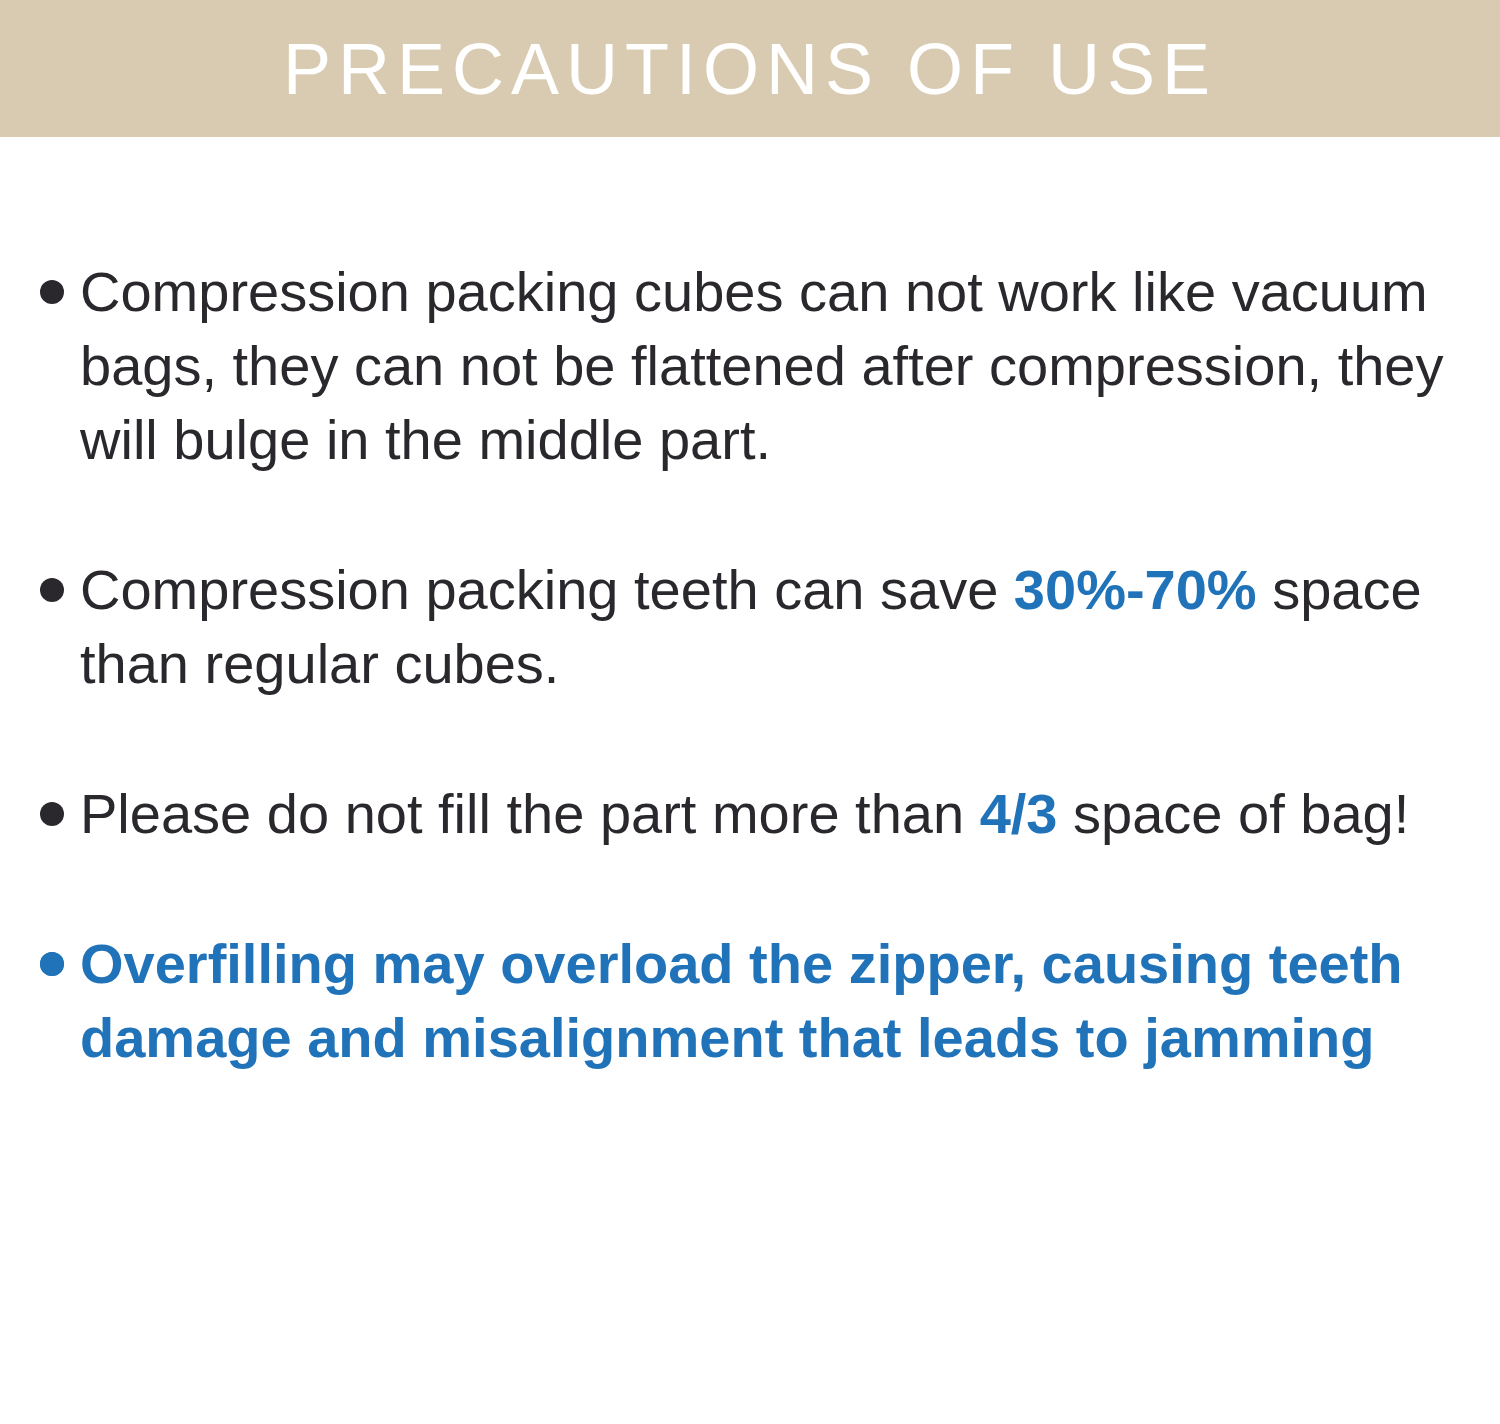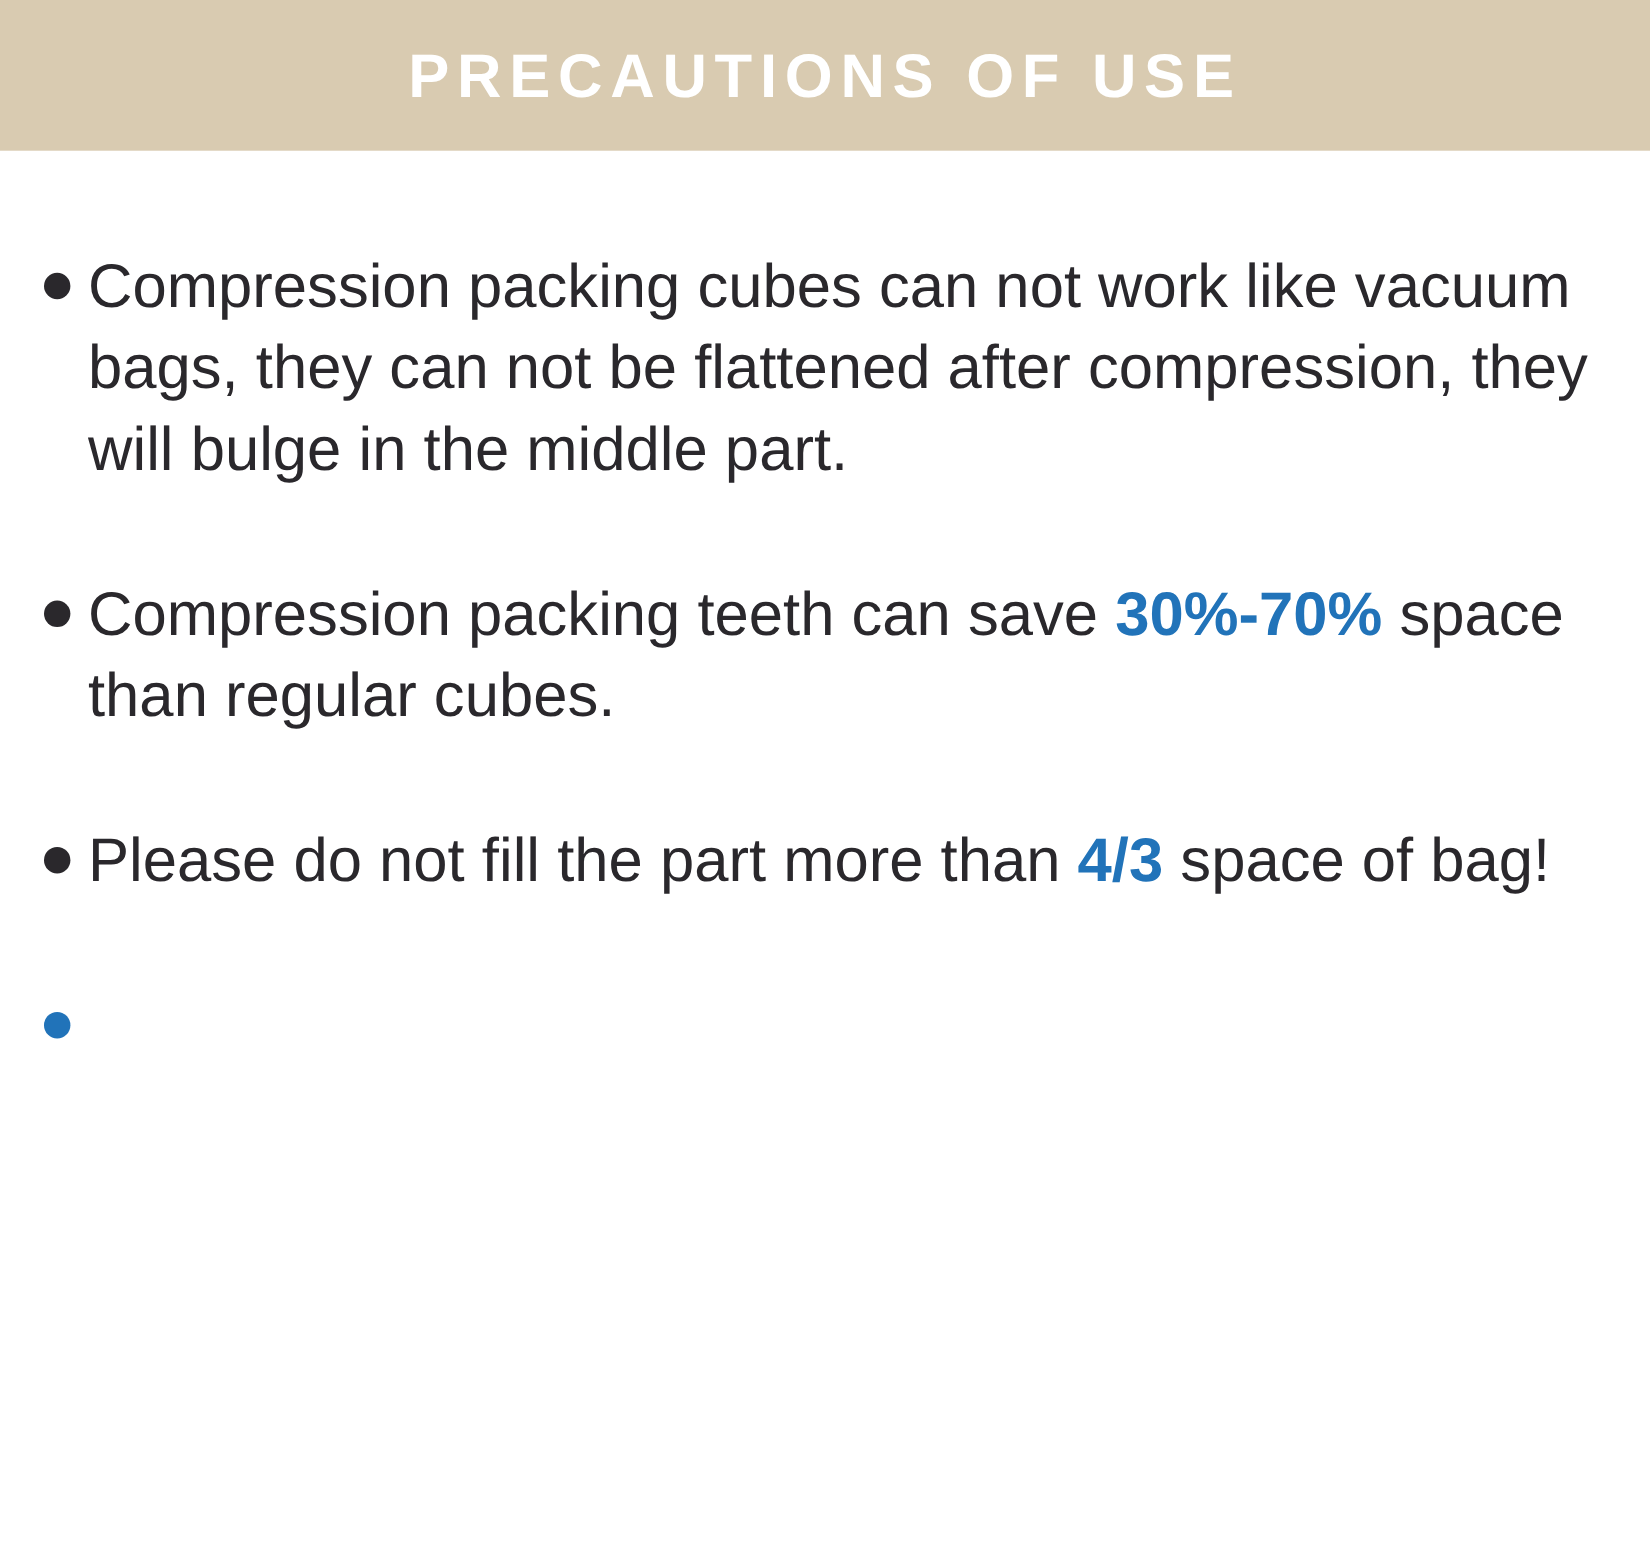--- a/index.html
+++ b/index.html
@@ -21,41 +21,42 @@
   .banner {
     width: 100%;
     height: 137px;
     background: var(--banner-bg);
     display: flex;
     align-items: center;
     justify-content: center;
   }
   .banner h1 {
     margin: 0;
-    font-size: 56px;
-    font-weight: 700;
+    font-size: 72px;
+    font-weight: 400;
     letter-spacing: 7px;
     color: var(--title-text);
     white-space: nowrap;
   }
   .content {
     padding: 86px 46px 0 40px;
   }
   ul.precautions {
     list-style: none;
     margin: 0;
     padding: 0;
   }
   ul.precautions li {
     position: relative;
     padding-left: 40px;
     font-size: 56px;
     line-height: 74px;
     color: var(--body-text);
     margin-bottom: 76px;
+    margin-top: 32px;
   }
   ul.precautions li:last-child { margin-bottom: 0; }
   .bullet-dot {
     position: absolute;
     left: 0;
     top: 25px;
     width: 24px;
     height: 24px;
     border-radius: 50%;
     background: var(--body-text);
@@ -70,15 +71,16 @@
 <div class="page">
   <header class="banner">
     <h1>PRECAUTIONS OF USE</h1>
   </header>
   <main class="content">
     <ul class="precautions" id="precautions-list">
         <li><span class="bullet-dot"></span><span>Compression packing cubes can not work like vacuum bags, they can not be flattened after compression, they will bulge in the middle part.</span></li>
         <li><span class="bullet-dot"></span><span>Compression packing teeth can save </span><span class="seg-accent">30%-70%</span><span> space than regular cubes.</span></li>
         <li><span class="bullet-dot"></span><span>Please do not fill the part more than </span><span class="seg-accent">4/3</span><span> space of bag!</span></li>
         <li class="li-accent"><span class="bullet-dot"></span></li>
+        <li class="li-accent"><span class="bullet-dot"></span><span class="seg-accent">Overfilling may overload the zipper, causing teeth damage and misalignment that leads to jamming</span></li>
       </ul>
   </main>
 </div>
 
 </body></html>

